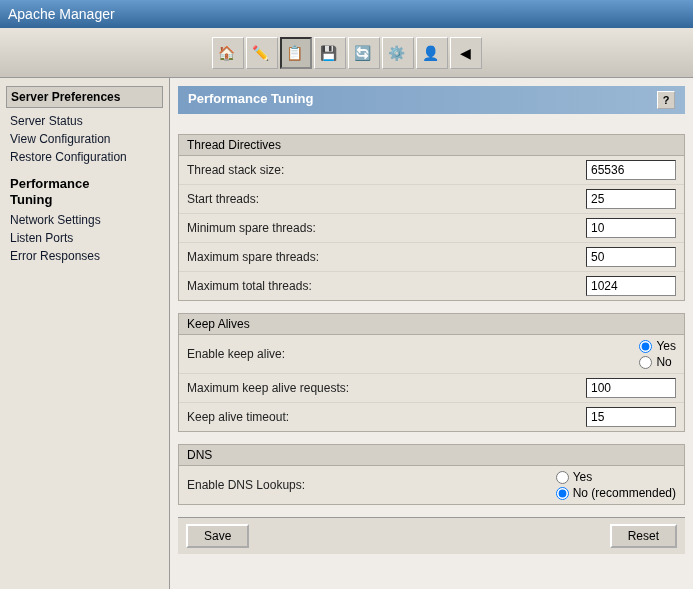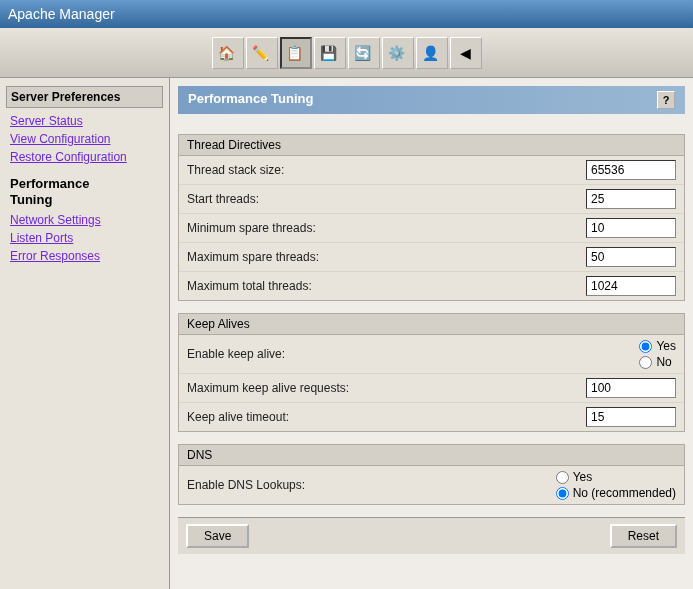--- a/index.html
+++ b/index.html
@@ -71,22 +71,21 @@
     #sidebar-title {
       font-weight: bold;
       font-size: 12px;
       margin-bottom: 4px;
       padding: 3px 4px;
       background: #d4d0c8;
       border: 1px solid #999;
     }
 
     .sidebar-link {
-      color: #6d28d9;
-      text-decoration: underline;
+      color: #0f172a;
       cursor: pointer;
       display: block;
       padding: 2px 4px;
       font-size: 12px;
     }
 
     .sidebar-section-title {
       font-weight: bold;
       font-size: 13px;
       margin: 10px 4px 4px 4px;

